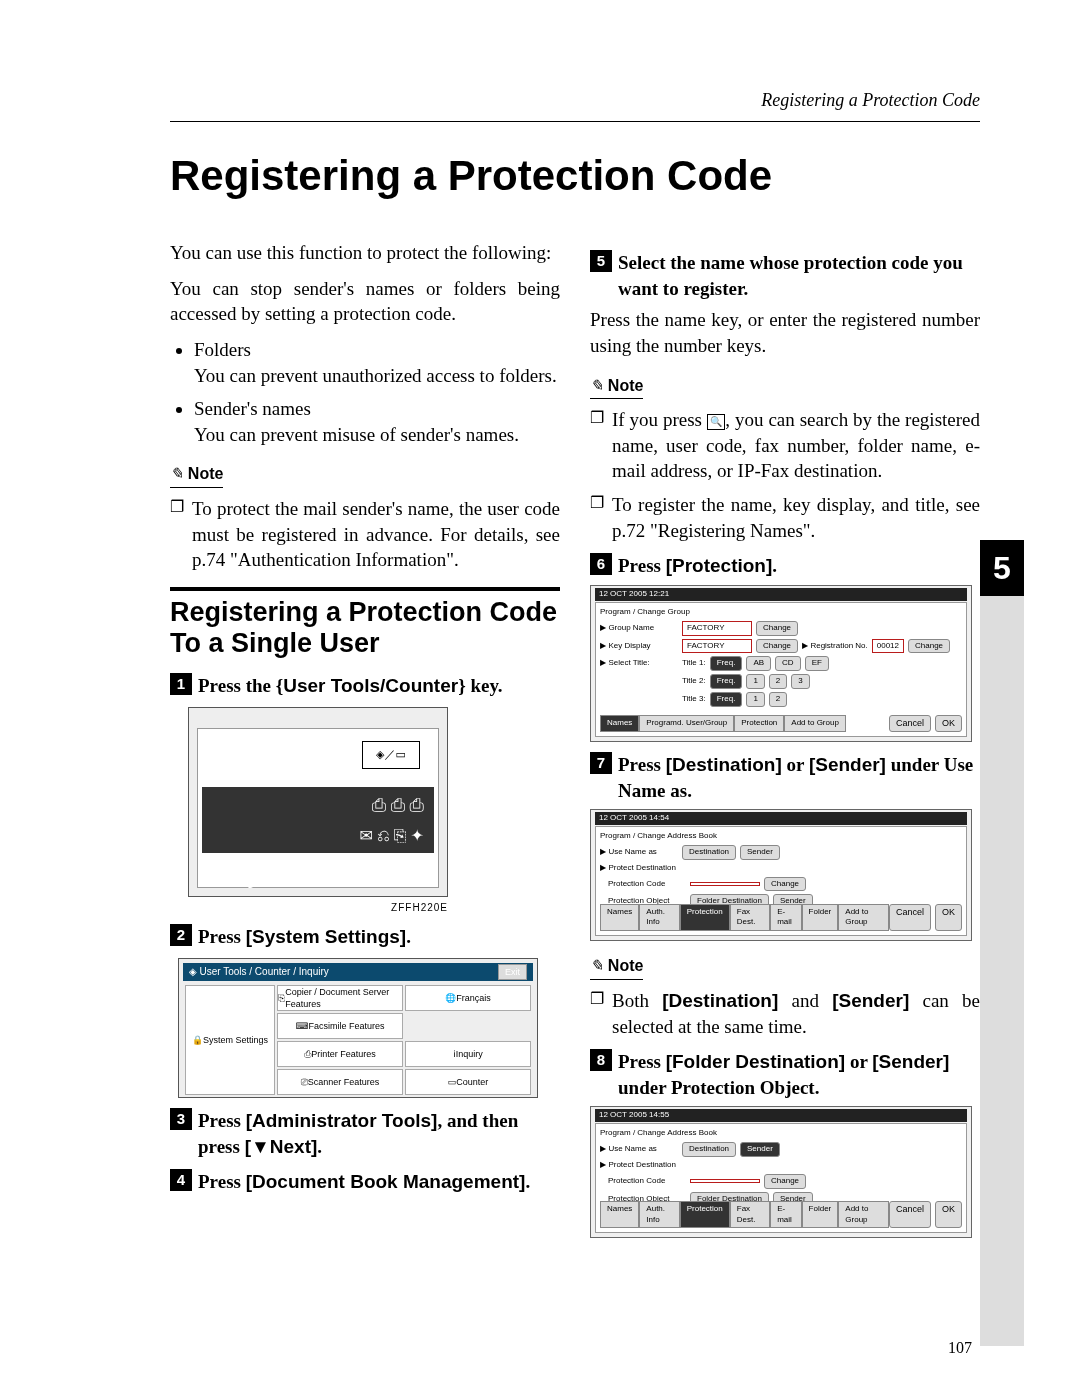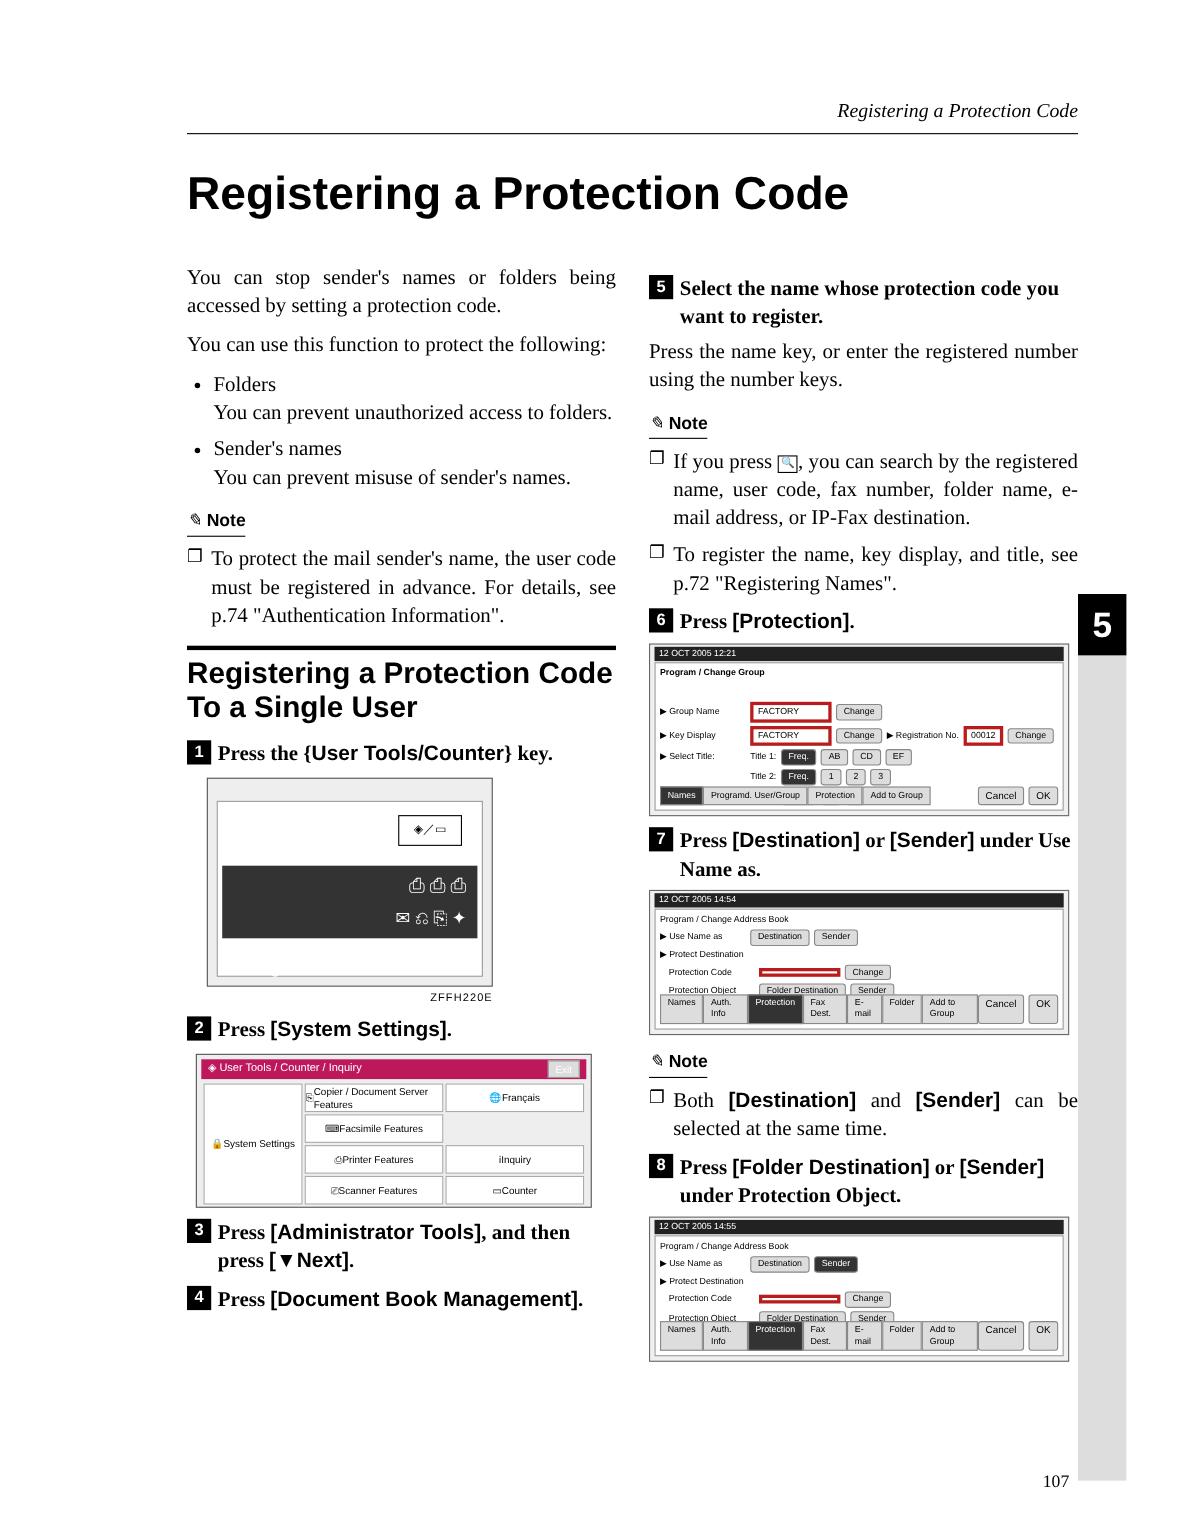--- a/index.html
+++ b/index.html
@@ -110,34 +110,34 @@
     box-sizing: border-box;
   }
   .shot1 { width: 260px; height: 190px; position: relative; }
   .shot1-inner { position: absolute; left: 8px; right: 8px; top: 20px; bottom: 8px; background: #fff; border: 1px solid #999; }
   .shot1-diamond { position: absolute; right: 18px; top: 12px; border: 1px solid #000; width: 56px; height: 26px; background: #fff; display:flex; align-items:center; justify-content:center; font-size:11px; }
   .shot1-label1 { position: absolute; left: 6px; top: 76px; font-family: Arial; font-size: 12px; font-weight: bold; line-height: 1.05; }
   .shot1-label2 { position: absolute; left: 6px; top: 112px; font-family: Arial; font-size: 12px; font-weight: bold; line-height: 1.05; }
   .shot1-caption { font-size: 10px; text-align: right; margin: 2px 0 10px 18px; width: 260px; font-family: Arial; letter-spacing: 1px; }
 
   .shot2 { width: 350px; height: 140px; position: relative; font-family: Arial; font-size: 10px; }
-  .shot2-header { position:absolute; left:4px; right:4px; top:4px; height:18px; background:#be185d; color:#fff; padding:2px 6px; box-sizing:border-box; display:flex; justify-content:space-between; align-items:center; }
+  .shot2-header { position:absolute; left:4px; right:4px; top:4px; height:18px; background:#0c4a6e; color:#fff; padding:2px 6px; box-sizing:border-box; display:flex; justify-content:space-between; align-items:center; }
   .shot2-btn { border:1px solid #999; background:#ddd; padding:1px 6px; font-size:9px; }
   .shot2-grid { position:absolute; left:6px; right:6px; top:26px; bottom:6px; display:grid; grid-template-columns: 90px 1fr 1fr; grid-auto-rows: 26px; gap:2px; }
   .shot2-cell { border:1px solid #aaa; display:flex; align-items:center; justify-content:center; font-size:9px; background:#fff; }
 
   .shot3, .shot4, .shot5 { width: 380px; font-family: Arial; font-size: 9px; position: relative; background:#f0f0f0; border:1px solid #666; }
   .shot3 { height: 155px; }
   .shot4 { height: 130px; }
   .shot5 { height: 130px; }
   .shot-top { position:absolute; left:4px; right:4px; top:2px; color:#fff; background:#222; font-size:8px; text-align:left; padding:1px 4px; }
   .shot-body { position:absolute; left:4px; right:4px; top:16px; bottom:4px; background:#fff; border:1px solid #999; padding:4px; box-sizing:border-box; }
   .mini-row { display:flex; align-items:center; gap:4px; margin-bottom:3px; font-size:8px; }
   .mini-lbl { width: 78px; }
-  .mini-field { border:3px solid #b91c1c; padding:1px 4px; background:#fff; }
+  .mini-field { border:1px solid #b91c1c; padding:1px 4px; background:#fff; }
   .mini-btn { border:1px solid #888; background:#ddd; padding:1px 6px; border-radius:3px; }
   .mini-btn.dark { background:#333; color:#fff; }
   .mini-tabrow { display:flex; gap:0; margin-top:4px; }
   .mini-tab { border:1px solid #888; padding:2px 6px; font-size:8px; background:#ddd; }
   .mini-tab.sel { background:#333; color:#fff; }
 
   .side-tab {
     position: absolute;
     right: 56px;
     top: 540px;
@@ -175,22 +175,22 @@
 <div class="page">
 
   <div class="running-head">Registering a Protection Code</div>
   <hr class="thin-rule">
 
   <h1 class="title">Registering a Protection Code</h1>
 
   <div class="columns">
 
     <div class="col">
+      <p class="justify">You can use this function to protect the following:</p>
       <p class="justify">You can stop sender's names or folders being accessed by setting a protection code.</p>
-      <p class="justify">You can use this function to protect the following:</p>
       <ul class="disc">
         <li>
           <span>Folders</span><br>
           <span>You can prevent unauthorized access to folders.</span>
         </li>
         <li>
           <span>Sender's names</span><br>
           <span>You can prevent misuse of sender's names.</span>
         </li>
       </ul>
@@ -297,21 +297,21 @@
       <div class="step">
         <span class="num">6</span>
         <span class="txt">
           <span>Press </span><span class="bold-sans">[Protection]</span><span>.</span>
         </span>
       </div>
 
       <div class="shot3" style="margin:6px 0 10px 0;">
         <div class="shot-top">12 OCT 2005 12:21</div>
         <div class="shot-body">
-          <div style="font-size:8px; margin-bottom:20px;font-weight:bold;">Program / Change Group</div>
+          <div style="font-size:8px; margin-bottom:3px;">Program / Change Group</div>
           <div class="mini-row">
             <span class="mini-lbl">▶ Group Name</span>
             <span class="mini-field" style="width:60px;">FACTORY</span>
             <span class="mini-btn">Change</span>
           </div>
           <div class="mini-row">
             <span class="mini-lbl">▶ Key Display</span>
             <span class="mini-field" style="width:60px;">FACTORY</span>
             <span class="mini-btn">Change</span>
             <span class="mini-lbl" style="width:auto;">▶ Registration No.</span>

